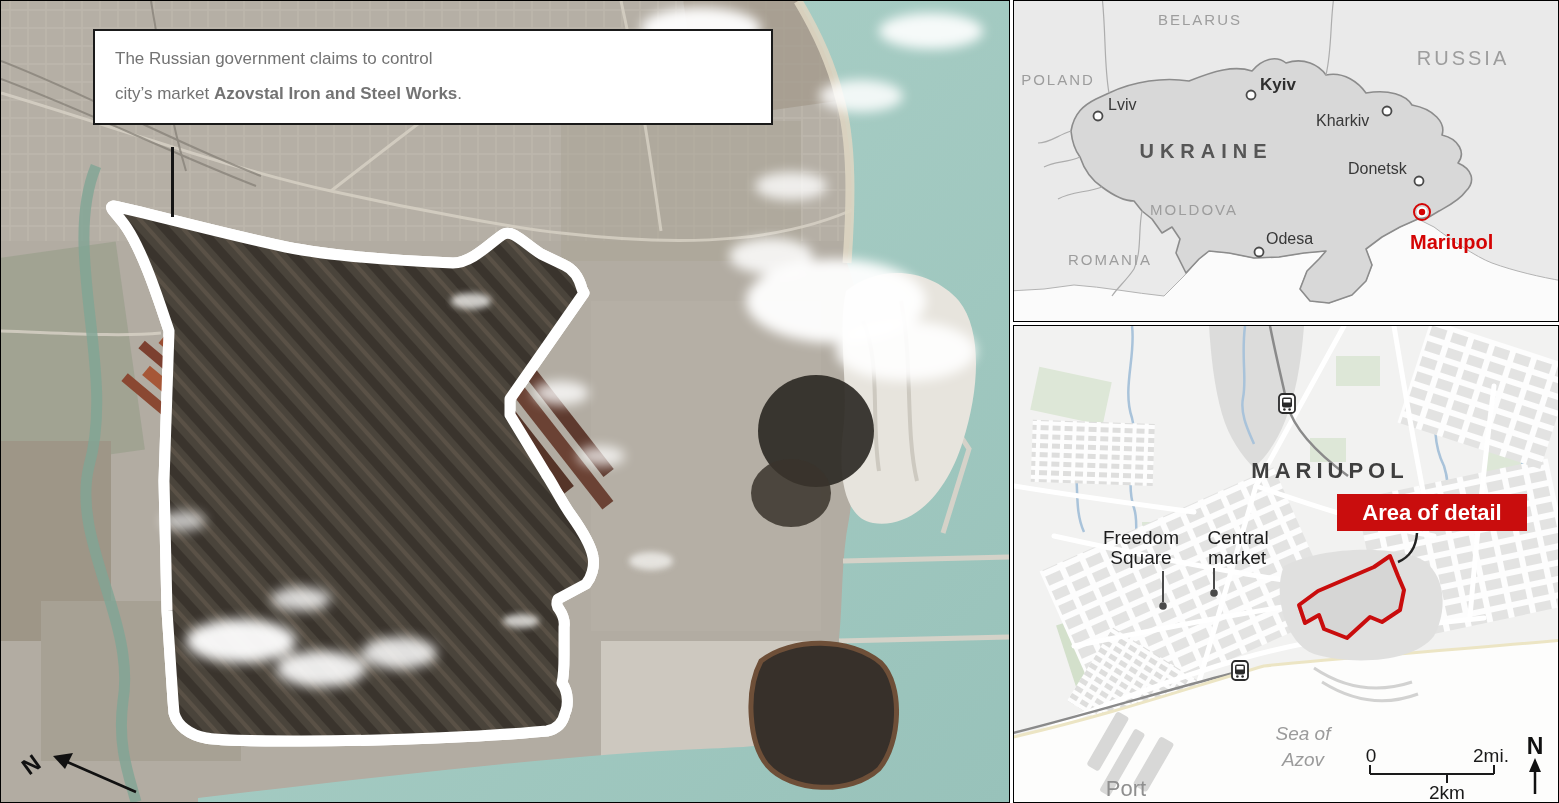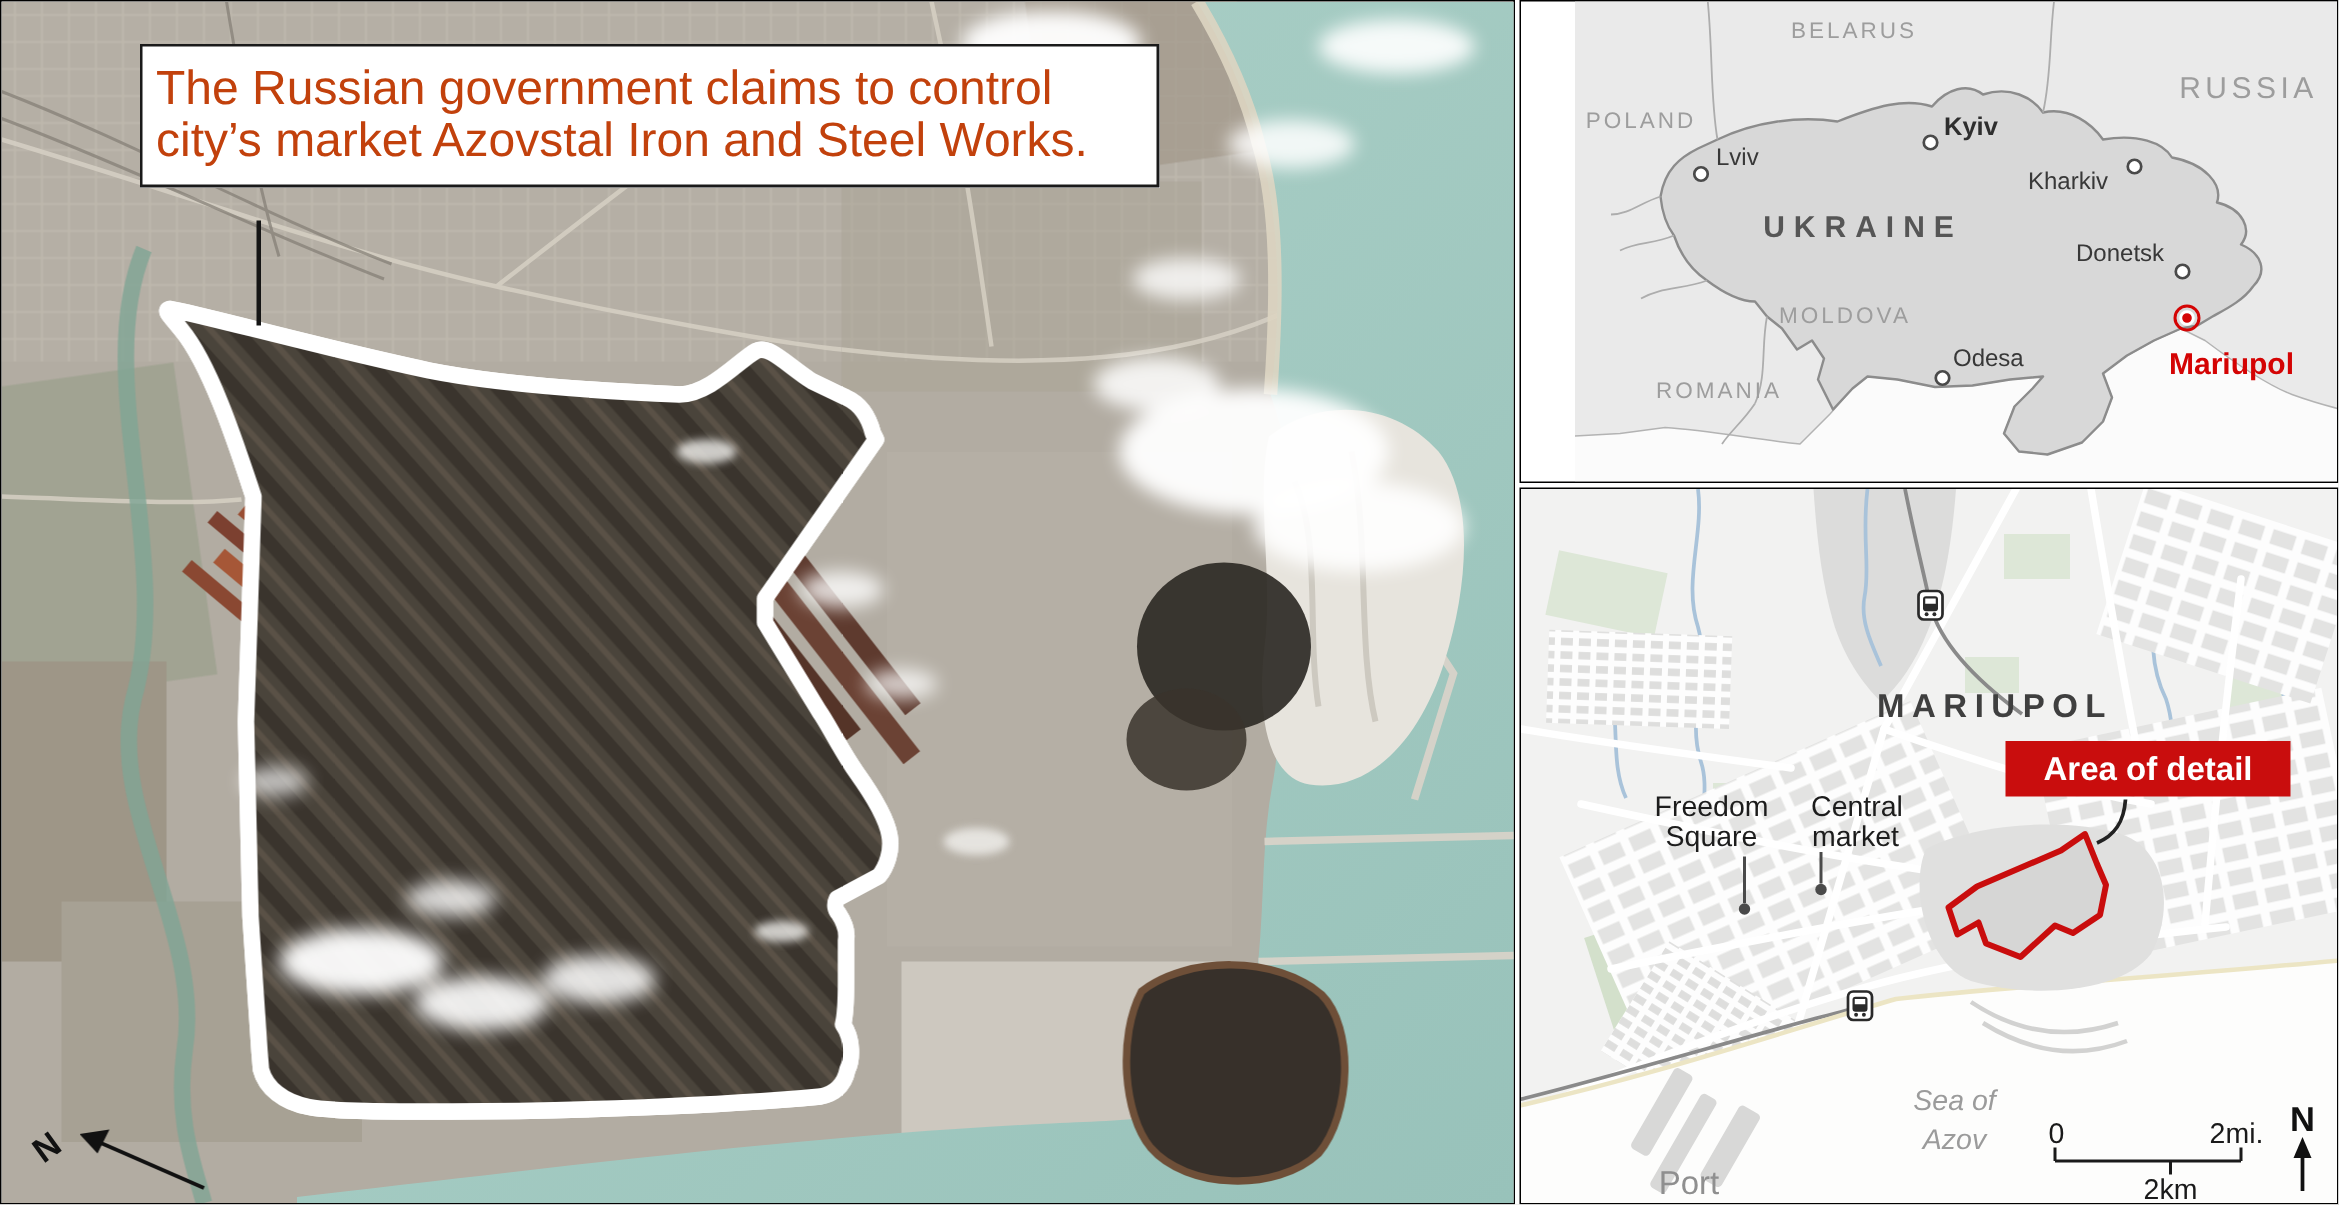--- a/index.html
+++ b/index.html
@@ -1,27 +1,27 @@
 <!DOCTYPE html>
 <html><head>
 <meta charset="utf-8">
 <style>
   html,body{margin:0;padding:0;background:#fff;}
   .stage{position:relative;width:1559px;height:803px;background:#fff;overflow:hidden;
          font-family:"Liberation Sans",sans-serif;}
   .panel{position:absolute;box-sizing:border-box;border:1px solid #000;background:#fff;overflow:hidden;}
   .panel-sat{left:0;top:0;width:1010px;height:803px;}
-  .panel-ua{left:1013px;top:0;width:546px;height:322px;padding-left:36px;}
+  .panel-ua{left:1013px;top:0;width:546px;height:322px;}
   .panel-det{left:1013px;top:325px;width:546px;height:478px;}
   .panel svg{display:block;}
   .caption-box{position:absolute;left:92px;top:28px;width:680px;box-sizing:border-box;
-    background:#fff;border:2px solid #1a1a1a;padding:10px 20px 12px 9px;z-index:6;
-    font-size:32px;line-height:35px;color:#c2410c;}
+    background:#fff;border:2px solid #1a1a1a;padding:10px 20px 12px 20px;z-index:6;
+    font-size:17px;line-height:35px;color:#737373;}
   .caption-box .ln{white-space:nowrap;}
-  .caption-box b{font-weight:normal;}
+  .caption-box b{font-weight:bold;}
   .leader{position:absolute;left:170px;top:146px;width:3px;height:70px;background:#151515;z-index:5;}
   text{font-family:"Liberation Sans",sans-serif;}
   .cty{fill:#9d9d9d;letter-spacing:2px;font-size:15px;}
   .cty-big{fill:#9d9d9d;letter-spacing:3px;font-size:20px;}
   .ua-name{fill:#565656;font-weight:bold;letter-spacing:6px;font-size:20px;}
   .city{fill:#383838;font-size:16px;}
   .city-b{fill:#2e2e2e;font-size:17px;font-weight:bold;}
   .hl{fill:#d40404;font-size:20px;font-weight:bold;}
   .det-city{fill:#3f3f3f;font-size:22px;font-weight:bold;letter-spacing:5px;}
   .det-lbl{fill:#1c1c1c;font-size:19px;}

